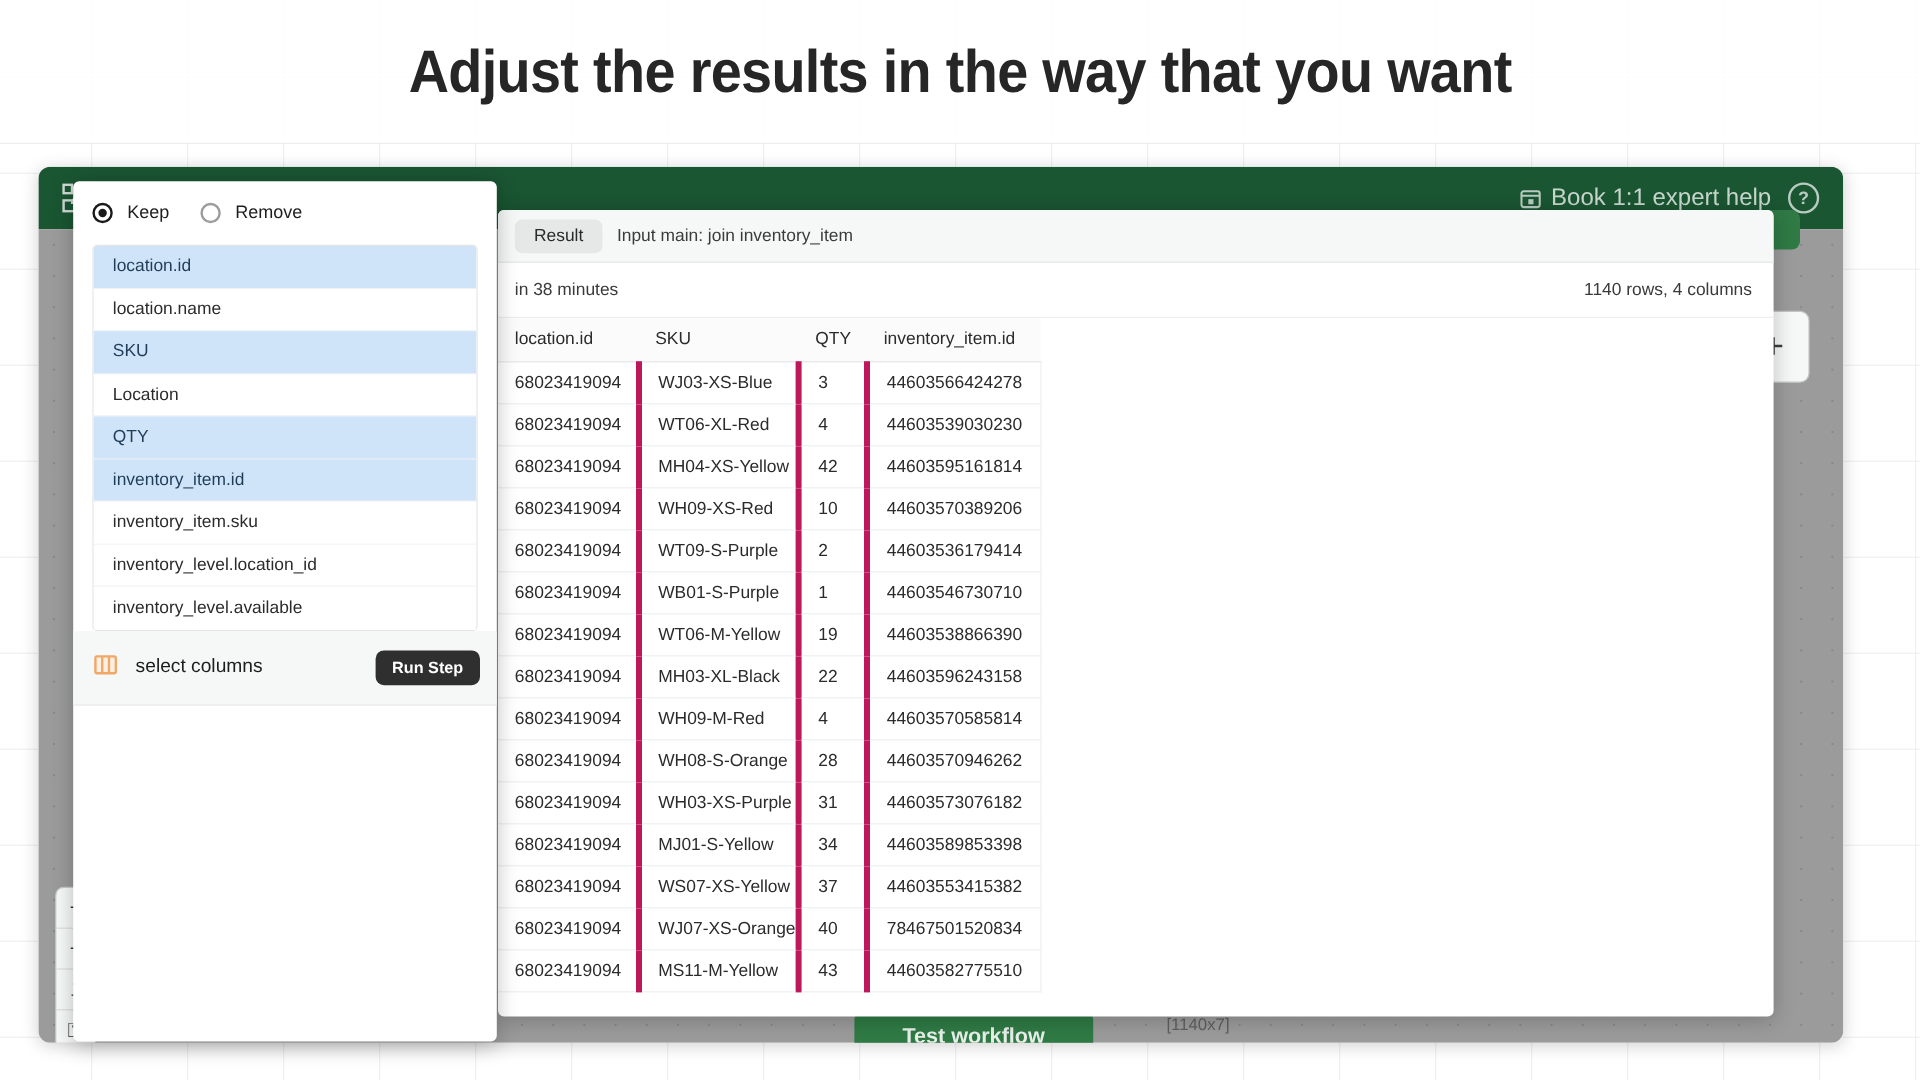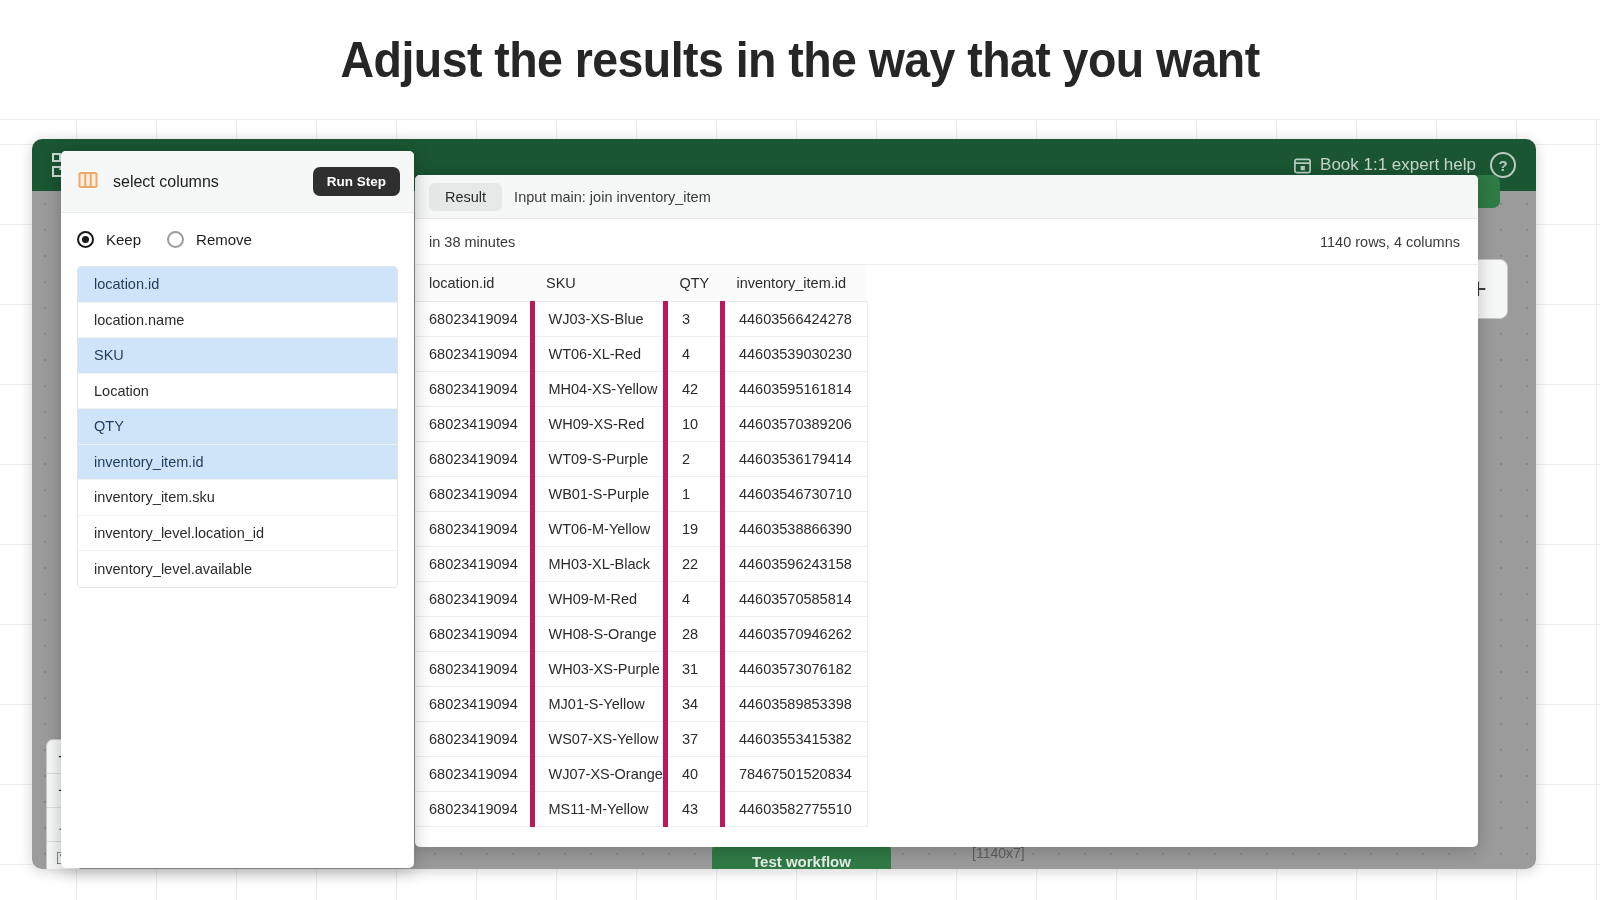--- a/index.html
+++ b/index.html
@@ -58,21 +58,21 @@
     margin-left: 16px; width: 30px; height: 30px;
     position: relative;
   }
   .brand-logo svg { display: block; }
   .topbar-right {
     margin-left: auto; display: flex; align-items: center; gap: 14px;
     padding-right: 20px;
   }
   .topbar-btn {
     display: flex; align-items: center; gap: 8px;
-    color: #c8d6cd; font-size: 17px;
+    color: #c8d6cd; font-size: 20px;
   }
   .topbar-btn svg { display:block; }
   .help-circle {
     width: 26px; height: 26px; border-radius: 50%;
     border: 2px solid #b9cbc0; color: #b9cbc0;
     display: flex; align-items: center; justify-content: center;
     font-size: 15px; font-weight: 600;
   }
 
   
@@ -103,21 +103,21 @@
     width: 60px; height: 60px;
     border: 1px solid #c4c6c5; border-radius: 8px;
     background: #f6f7f7;
     display: flex; align-items: center; justify-content: center;
     font-size: 30px; color: #3c3c3c; font-weight: 300;
   }
   #test-workflow-btn {
     left: 680px; top: 704px;
     padding: 10px 40px; border-radius: 7px;
     background: #2f7a45; color: #e7efe9;
-    font-size: 15px; font-weight: 600;
+    font-size: 18px; font-weight: 600;
   }
   #shape-badge {
     left: 940px; top: 706px;
     font-size: 14px; color: #5f6160;
   }
   #zoom-controls {
     left: 14px; top: 600px;
     width: 34px;
     background: #f7f8f8; border: 1px solid #c9cbca; border-radius: 7px;
     display: flex; flex-direction: column; align-items: center;
@@ -424,47 +424,47 @@
               <td class="c1">MS11-M-Yellow</td>
               <td class="c2">43</td>
               <td class="c3">44603582775510</td>
             </tr>
           </tbody>
       </table>
     </div>
   </div>
 
   <div id="select-panel">
-    <div id="panel-header">
-      <span>
-        <svg width="22" height="22" viewBox="0 0 22 22">
-          <rect x="2.5" y="4" width="17" height="14" rx="1.5" fill="#fdf0e3" stroke="#f0a868" stroke-width="2"></rect>
-          <line x1="8.2" y1="4" x2="8.2" y2="18" stroke="#f0a868" stroke-width="2"></line>
-          <line x1="13.8" y1="4" x2="13.8" y2="18" stroke="#f0a868" stroke-width="2"></line>
-        </svg>
-      </span>
-      <span id="panel-title">select columns</span>
-      <div id="run-step-btn">Run Step</div>
-    </div>
-
     <div id="panel-body">
       <div id="mode-row">
         <span class="radio on"></span>
         <span class="radio-label">Keep</span>
         <span class="radio"></span>
         <span class="radio-label">Remove</span>
       </div>
 
       <div id="columns-list">
           <div class="col-item sel">location.id</div>
           <div class="col-item">location.name</div>
           <div class="col-item sel">SKU</div>
           <div class="col-item">Location</div>
           <div class="col-item sel">QTY</div>
           <div class="col-item sel">inventory_item.id</div>
           <div class="col-item">inventory_item.sku</div>
           <div class="col-item">inventory_level.location_id</div>
           <div class="col-item">inventory_level.available</div>
         </div>
     </div>
+
+    <div id="panel-header">
+      <span>
+        <svg width="22" height="22" viewBox="0 0 22 22">
+          <rect x="2.5" y="4" width="17" height="14" rx="1.5" fill="#fdf0e3" stroke="#f0a868" stroke-width="2"></rect>
+          <line x1="8.2" y1="4" x2="8.2" y2="18" stroke="#f0a868" stroke-width="2"></line>
+          <line x1="13.8" y1="4" x2="13.8" y2="18" stroke="#f0a868" stroke-width="2"></line>
+        </svg>
+      </span>
+      <span id="panel-title">select columns</span>
+      <div id="run-step-btn">Run Step</div>
+    </div>
   </div>
 
 </div>
 
 </body></html>

